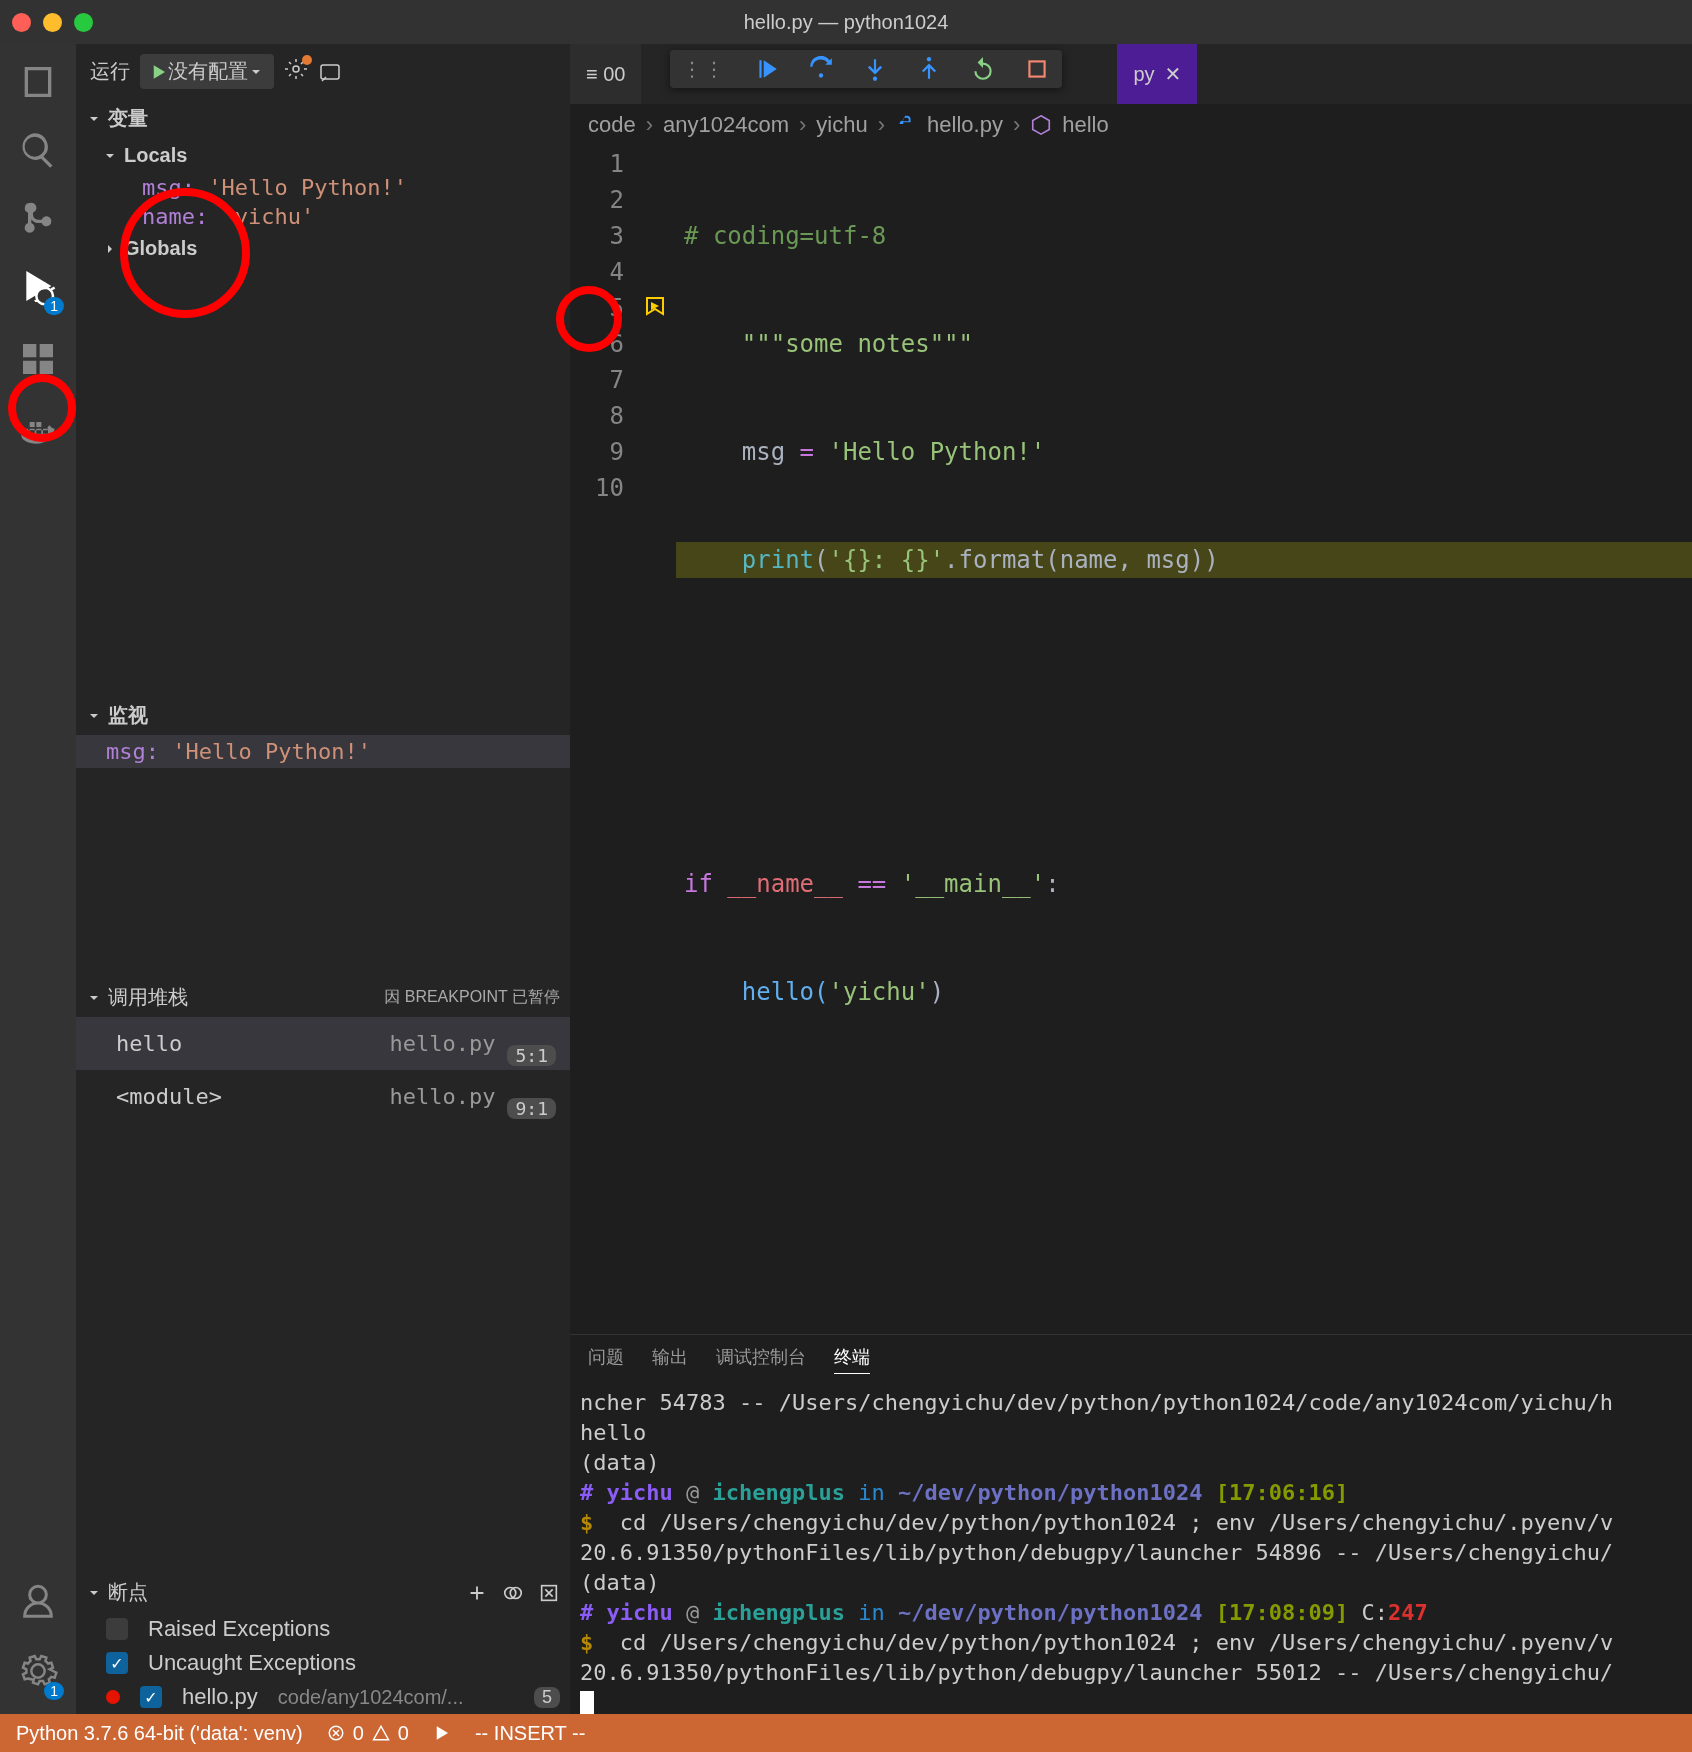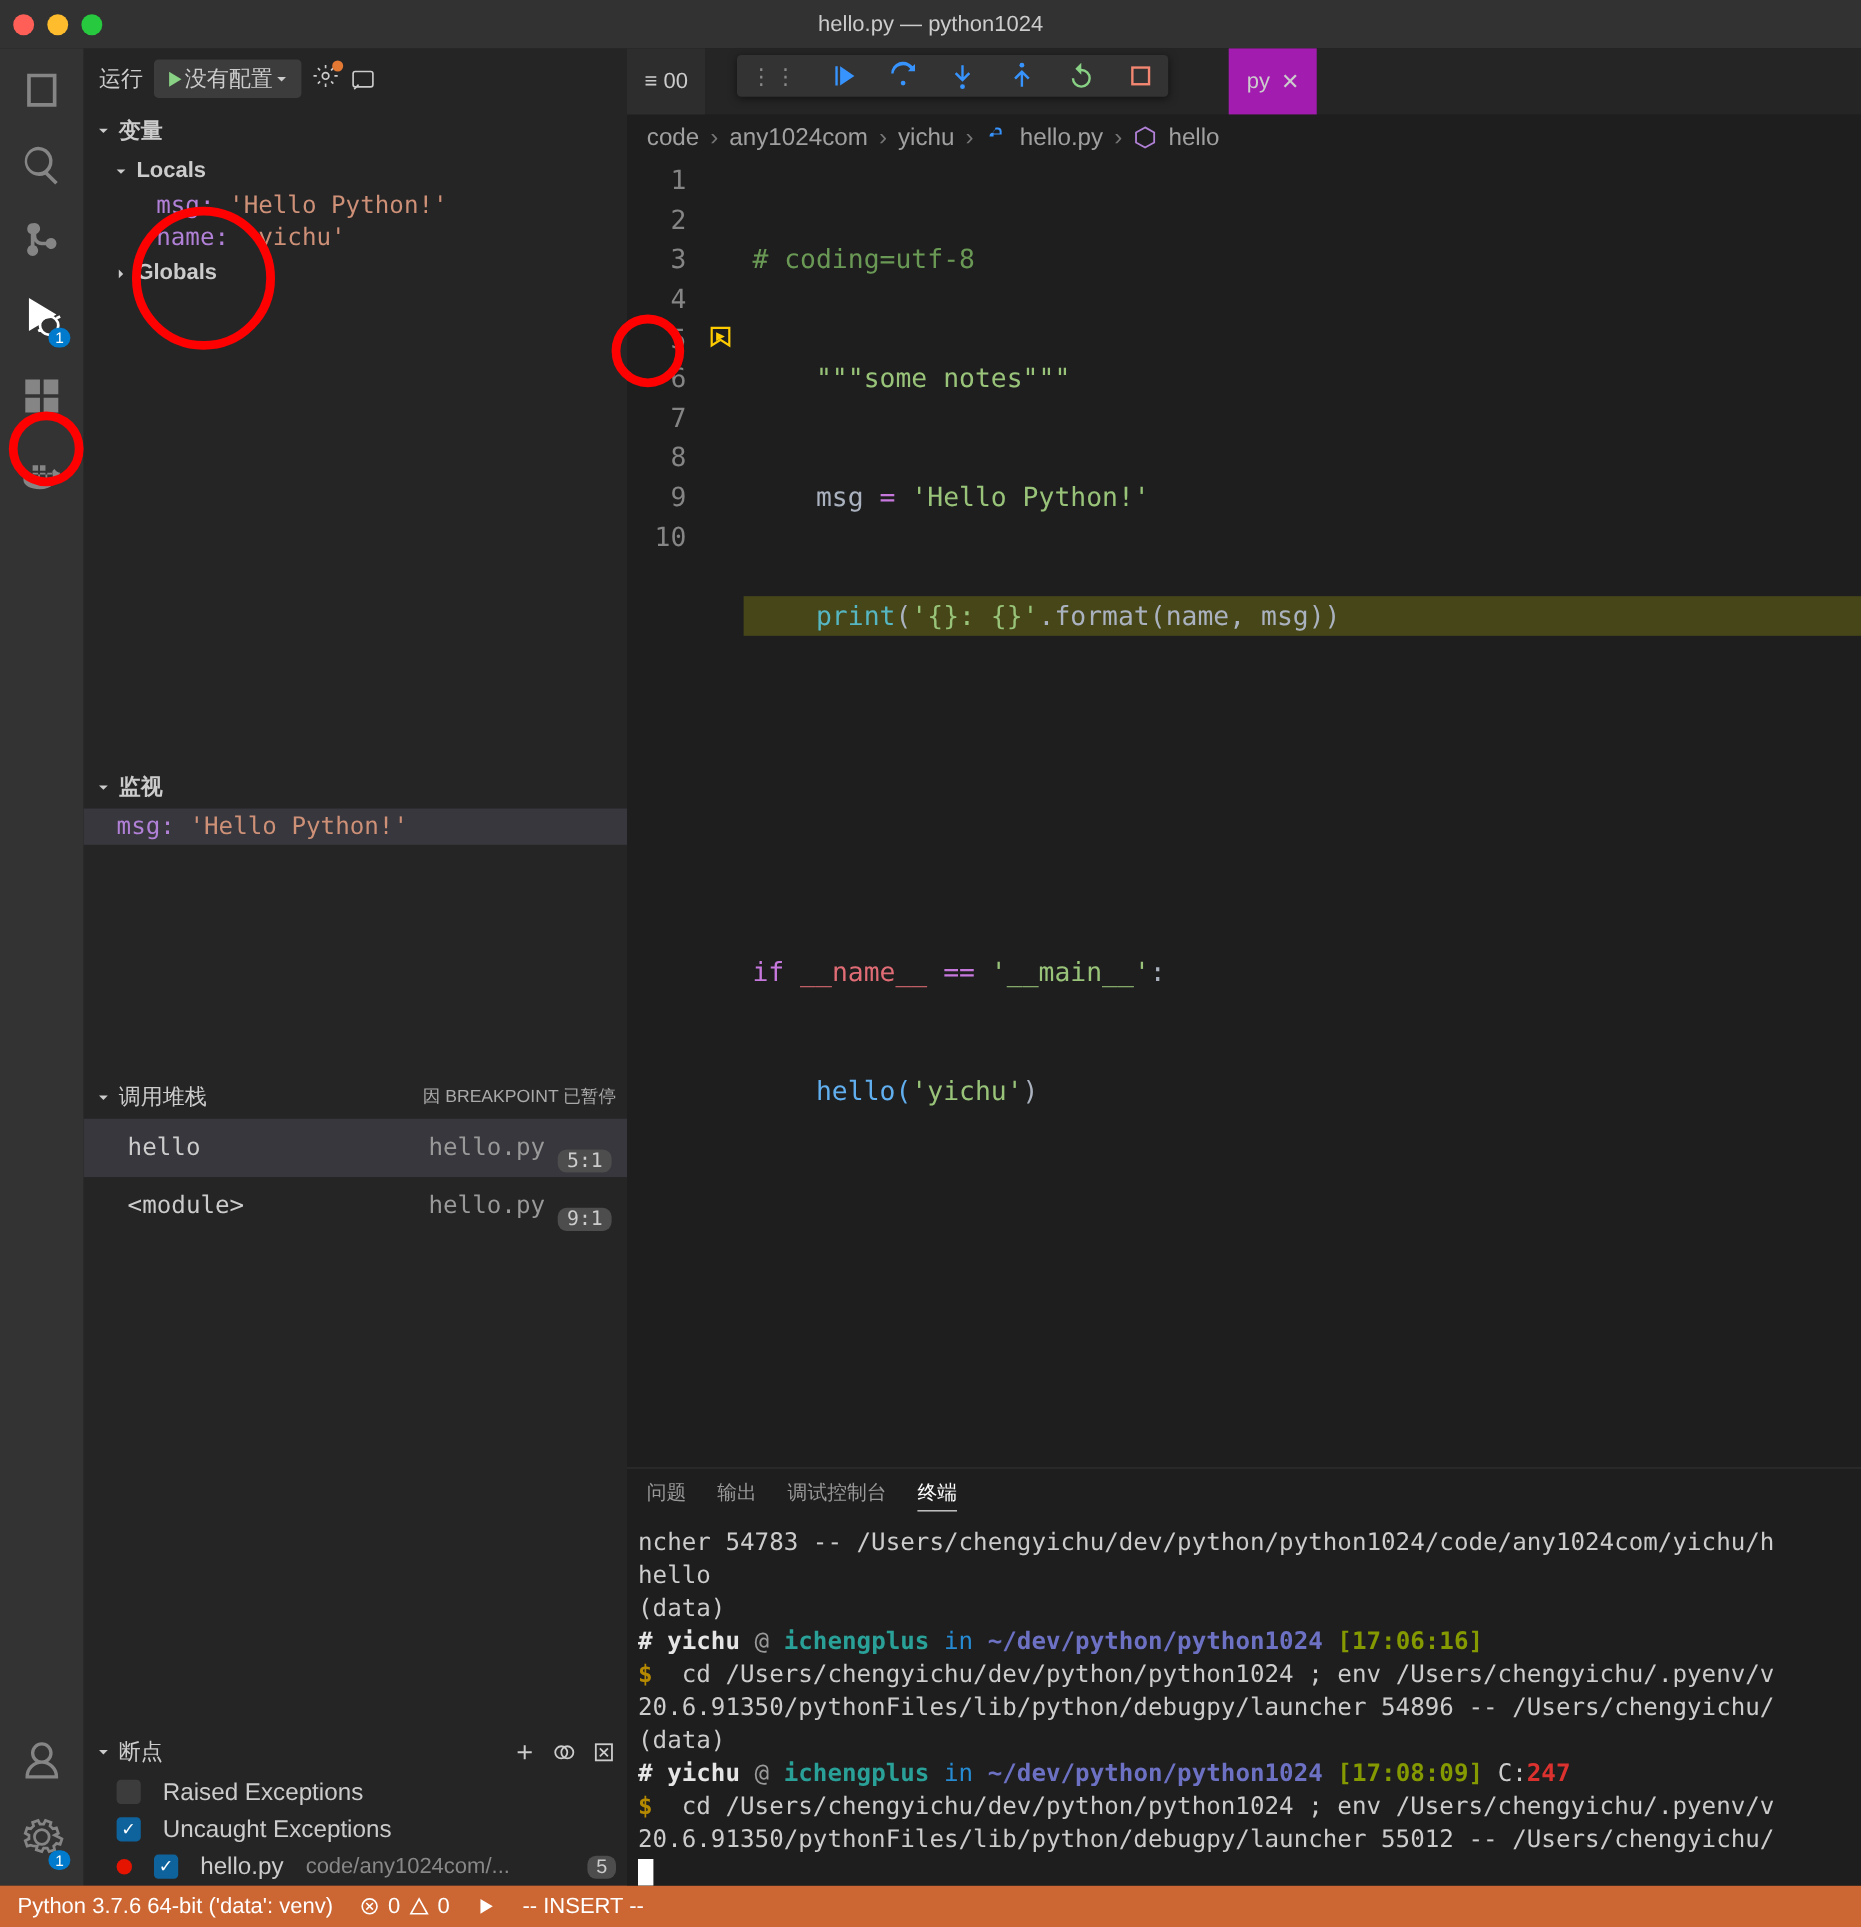--- a/index.html
+++ b/index.html
@@ -72,21 +72,21 @@
 .code-line { padding-left: 8px; position: relative; }
 .code-line.cur { background: rgba(255,255,0,0.18); }
 .c-cm { color: #6a9955; } .c-kw { color: #c678dd; } .c-fn { color: #61afef; }
 .c-str { color: #98c379; } .c-op { color: #abb2bf; } .c-bi { color: #56b6c2; }
 .c-id { color: #e06c75; }
 
 .panel { height: 380px; background: #1e1e1e; border-top: 1px solid #333; display: flex; flex-direction: column; }
 .paneltabs { display: flex; gap: 28px; padding: 10px 18px; font-size: 18px; color: #999; }
 .paneltabs .active { color: #fff; border-bottom: 1px solid #fff; padding-bottom: 4px; }
 .term { flex: 1; padding: 4px 10px; font-family: Menlo, monospace; font-size: 22px; line-height: 30px; overflow: hidden; white-space: pre; color: #ccc; }
-.t-u { color: #e5e5e5; font-weight: bold; margin-top: 12px; } .t-at { color: #999; } .t-h { color: #2aa198; font-weight: bold; }
+.t-u { color: #8b5cf6; font-weight: bold; margin-top: 12px; } .t-at { color: #999; } .t-h { color: #2aa198; font-weight: bold; }
 .t-in { color: #268bd2; } .t-p { color: #6c71c4; font-weight: bold; } .t-t { color: #859900; font-weight: bold; }
 .t-d { color: #b58900; font-weight: bold; } .t-r { color: #dc322f; font-weight: bold; }
 .cursor { display: inline-block; width: 14px; height: 26px; background: #fff; vertical-align: middle; }
 
 .status { height: 38px; background: #cc6633; color: #fff; display: flex; align-items: center; gap: 24px; padding: 0 16px; font-size: 20px; }
 .status .seg { display: flex; align-items: center; gap: 8px; }
 
 .red-circle { position: absolute; border: 8px solid #ff0000; border-radius: 50%; pointer-events: none; z-index: 50; }
 </style>
 </head>
@@ -277,21 +277,21 @@
             <circle cx="12" cy="3" r="2"></circle>
           </svg>
         <svg viewBox="0 0 24 24" fill="#89d185">
             <path d="M12 4V1L7 6l5 5V8a6 6 0 11-6 6H4a8 8 0 108-8z"></path>
           </svg>
         <svg viewBox="0 0 24 24" fill="none" stroke="#f48771" stroke-width="2">
             <rect x="5" y="5" width="14" height="14"></rect>
           </svg>
       </div>
       <div style="flex:0 0 420px"></div>
-      <div class="ftab" style="background:#a21caf">
+      <div class="ftab" style="background:#4c1d95">
         <span class="tab-txt">py</span>
         <span class="close-x">✕</span>
       </div>
     </div>
 
     <div class="crumbs">
       <span>code</span>
         <span class="cr-sep">›</span>
       <span>any1024com</span>
         <span class="cr-sep">›</span>

